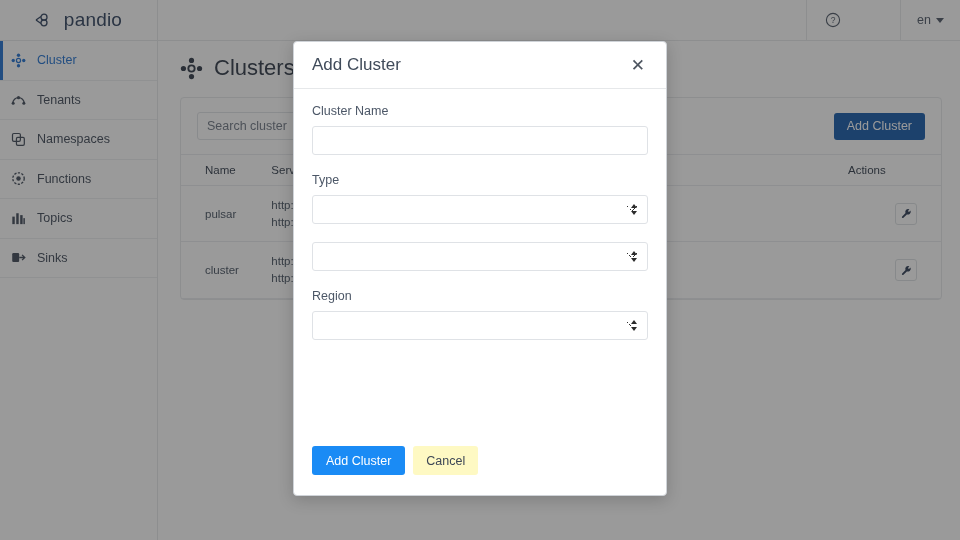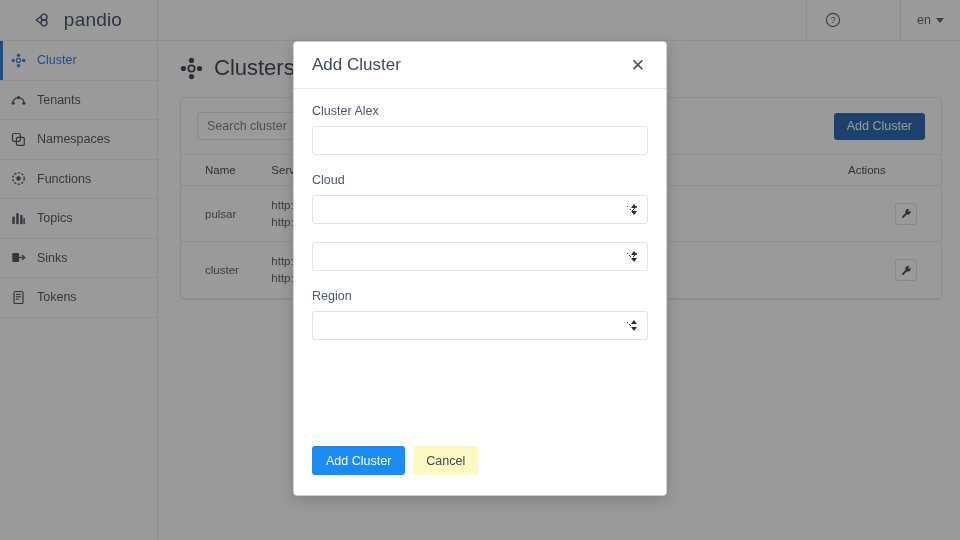--- a/index.html
+++ b/index.html
@@ -249,29 +249,20 @@
 
 
     <div class="nav-item">
       <svg class="ic" viewBox="0 0 16 16">
         <rect x="1.3" y="3.2" width="7.4" height="9.6" rx="1.2" fill="#3d4756"></rect>
         <path d="M8.8 8 H14.4 M11.8 5.2 L14.7 8 L11.8 10.8" fill="none" stroke="#3d4756" stroke-width="1.4"></path>
       </svg>
       <span>Sinks</span>
     </div>
 
-    <div class="nav-item">
-      <svg class="ic" viewBox="0 0 16 16">
-        <rect x="3.2" y="1.6" width="9.6" height="12.8" rx="1.2" fill="none" stroke="#3d4756" stroke-width="1.3"></rect>
-        <rect x="5.2" y="4" width="5.6" height="1.2" fill="#3d4756"></rect>
-        <rect x="5.2" y="6.6" width="5.6" height="1.2" fill="#3d4756"></rect>
-        <rect x="5.2" y="9.2" width="3.4" height="1.2" fill="#3d4756"></rect>
-      </svg>
-      <span>Tokens</span>
-    </div>
 
   </nav>
 
   <main class="main">
     <h1 class="page-title">
       <svg width="23" height="23" viewBox="0 0 16 16">
         <circle cx="8" cy="8" r="2.2" fill="none" stroke="#2c3645" stroke-width="1.3"></circle>
         <circle cx="8" cy="2.4" r="1.8" fill="#2c3645"></circle>
         <circle cx="8" cy="13.6" r="1.8" fill="#2c3645"></circle>
         <circle cx="2.4" cy="8" r="1.8" fill="#2c3645"></circle>
@@ -332,26 +323,26 @@
 
   <div class="modal">
     <div class="modal-head">
       <span class="modal-title">Add Cluster</span>
       <button class="modal-close">✕</button>
     </div>
 
     <div class="modal-body">
 
       <div class="field">
-        <label class="field-label">Cluster Alex</label>
+        <label class="field-label">Cluster Name</label>
         <input class="field-input" type="text" placeholder="" style="">
       </div>
 
       <div class="field">
-        <label class="field-label">Cloud</label>
+        <label class="field-label">Type</label>
         <div class="sel-wrap">
           <select class="field-select">
             <option></option>
           </select>
         </div>
       </div>
 
       <div class="field">
         <div class="sel-wrap">
           <select class="field-select">

